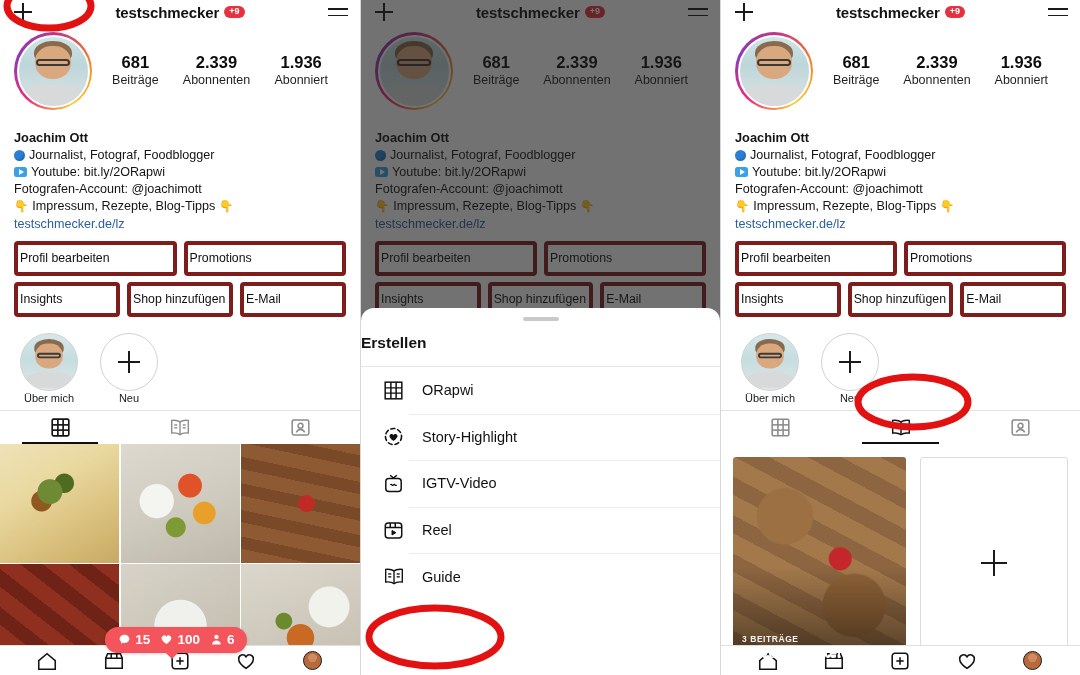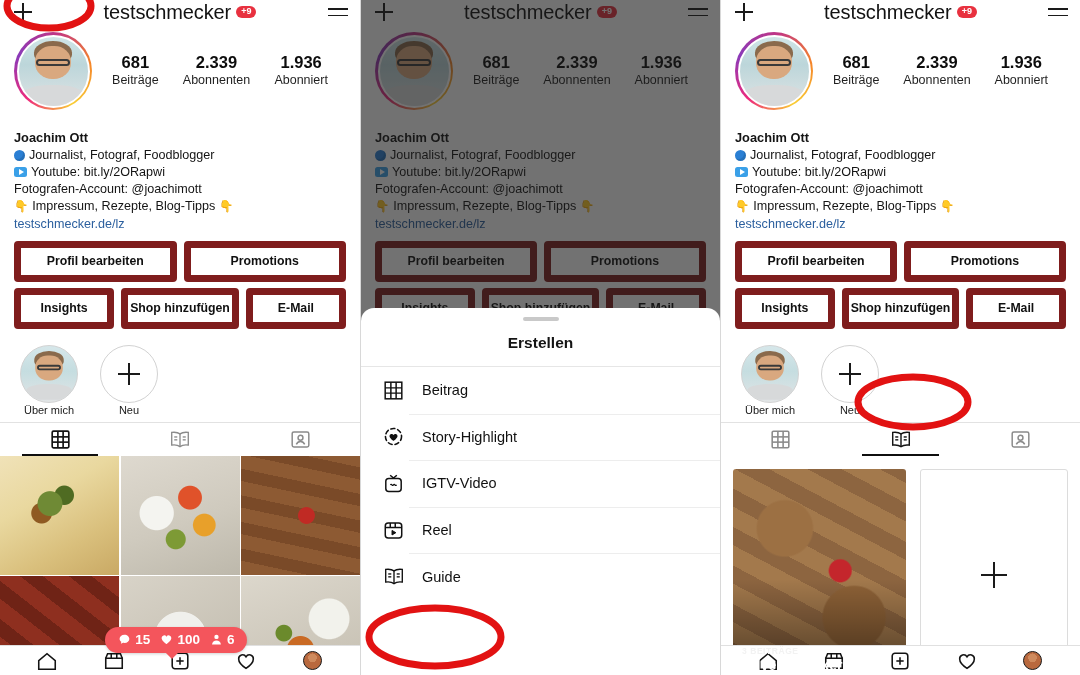--- a/index.html
+++ b/index.html
@@ -32,21 +32,21 @@
   }
   .plus-btn::before, .plus-btn::after {
     content: ""; position: absolute; background: #1a1a1a;
   }
   .plus-btn::before { left: 2px; right: 2px; top: 10px; height: 1.8px; }
   .plus-btn::after { top: 2px; bottom: 2px; left: 10px; width: 1.8px; }
 
   .uname-wrap {
     flex: 1; display: flex; align-items: center; justify-content: center; gap: 5px;
   }
-  .uname { font-size: 20px; font-weight: 400; color: #121212; letter-spacing: -0.1px; }
+  .uname { font-size: 15px; font-weight: 700; color: #121212; letter-spacing: -0.1px; }
   .uname-badge {
     background: #e8313f; color: #fff; font-size: 9px; font-weight: 700;
     border-radius: 8px; padding: 1px 5px 2px; line-height: 1;
   }
   .burger { width: 22px; flex: 0 0 22px; display: flex; flex-direction: column; gap: 5px; align-items: flex-end; }
   .burger i { display: block; width: 20px; height: 1.8px; background: #1a1a1a; }
 
   
   .profile-row { display: flex; align-items: center; padding: 8px 14px 4px; gap: 8px; }
   .avatar-ring {
@@ -77,22 +77,22 @@
   .emoji { font-size: 11.5px; line-height: 1; }
   .ico-globe { width: 11px; height: 11px; border-radius: 50%; background: #2a7fd4; display: inline-block; flex: 0 0 11px; box-shadow: inset -2px -2px 0 rgba(0,0,0,.12); }
   .ico-yt { width: 13px; height: 10px; border-radius: 2.5px; background: #3aa0e8; display: inline-flex; align-items: center; justify-content: center; flex: 0 0 13px; }
   .ico-yt::after { content:""; border-left: 5px solid #fff; border-top: 3px solid transparent; border-bottom: 3px solid transparent; margin-left: 1px; }
   .link { color: #2b5f9e; }
 
   
   .btn-rows { padding: 8px 14px 0; }
   .btn-row { display: flex; gap: 7px; margin-bottom: 6px; }
   .abtn {
-    flex: 1; border: 7px solid #7f1d1d; border-radius: 4px; background: #fff;
-    font-size: 12.3px; font-weight: 700; color: #101010; text-align: center;
+    flex: 1; border: 4px solid #7f1d1d; border-radius: 4px; background: #fff;
+    font-size: 12.3px; font-weight: 400; color: #101010; text-align: left;
     padding: 6px 2px 7px; white-space: nowrap;
   }
 
   
   .highlights { display: flex; gap: 22px; padding: 10px 20px 6px; }
   .hl { width: 58px; text-align: center; }
   .hl-circle {
     width: 58px; height: 58px; border-radius: 50%; border: 1px solid #d2d2d2;
     overflow: hidden; position: relative; background: #fff;
     display: flex; align-items: center; justify-content: center;
@@ -171,21 +171,21 @@
   .bn-avatar { width: 19px; height: 19px; border-radius: 50%; border: 1.4px solid #1a1a1a;
     background: radial-gradient(circle at 50% 34%, #cf8b5e 0 30%, transparent 31%), #b9693e; }
 
   
   .scrim { position: absolute; inset: 0; background: rgba(28,28,28,.62); z-index: 20; }
   .sheet {
     position: absolute; left: 0; right: 0; bottom: 0; top: 308px;
     background: #fff; border-radius: 13px 13px 0 0; z-index: 30; overflow: hidden;
   }
   .sheet-handle { width: 36px; height: 4px; border-radius: 3px; background: #c9c9c9; margin: 9px auto 0; }
-  .sheet-title { text-align: center; font-size: 15.5px; font-weight: 700; color: #141414; padding: 13px 0 14px; }
+  .sheet-title { text-align: left; font-size: 15.5px; font-weight: 700; color: #141414; padding: 13px 0 14px; }
   .sheet-sep { height: 1px; background: #e6e6e6; }
   .mitem { display: flex; align-items: center; gap: 16px; padding: 0 20px; height: 46.6px; position: relative; }
   .mitem + .mitem::before { content:""; position:absolute; left: 48px; right: 0; top: 0; height: 1px; background: #ededed; }
   .mitem .mi-ico { width: 25px; height: 25px; flex: 0 0 25px; display: flex; align-items: center; justify-content: center; }
   .mitem .mi-lbl { font-size: 14.5px; color: #111; }
 
   
   .guidegrid { display: flex; gap: 14px; padding: 13px 12px 0; }
   .gcard {
     width: 186px; height: 212px; border-radius: 3px; position: relative; overflow: hidden;
@@ -513,21 +513,21 @@
       <div class="mitem">
         <span class="mi-ico">
           <svg width="21" height="21" viewBox="0 0 24 24" fill="none" stroke="#111" stroke-width="1.7">
               <rect x="2.5" y="2.5" width="19" height="19"></rect>
               <line x1="9" y1="2.5" x2="9" y2="21.5"></line>
               <line x1="15" y1="2.5" x2="15" y2="21.5"></line>
               <line x1="2.5" y1="9" x2="21.5" y2="9"></line>
               <line x1="2.5" y1="15" x2="21.5" y2="15"></line>
             </svg>
         </span>
-        <span class="mi-lbl">Beitrag</span>
+        <span class="mi-lbl">ORapwi</span>
       </div>
 
 
       <div class="mitem">
         <span class="mi-ico">
           <svg width="21" height="21" viewBox="0 0 24 24">
               <circle cx="12" cy="12" r="9.2" fill="none" stroke="#111" stroke-width="1.8" stroke-linecap="round" stroke-dasharray="4.6 3.4"></circle>
               <path d="M12 17.2s-4.6-3-4.6-5.7a2.5 2.5 0 0 1 4.6-1.3 2.5 2.5 0 0 1 4.6 1.3c0 2.7-4.6 5.7-4.6 5.7z" fill="#111"></path>
             </svg>
         </span>

